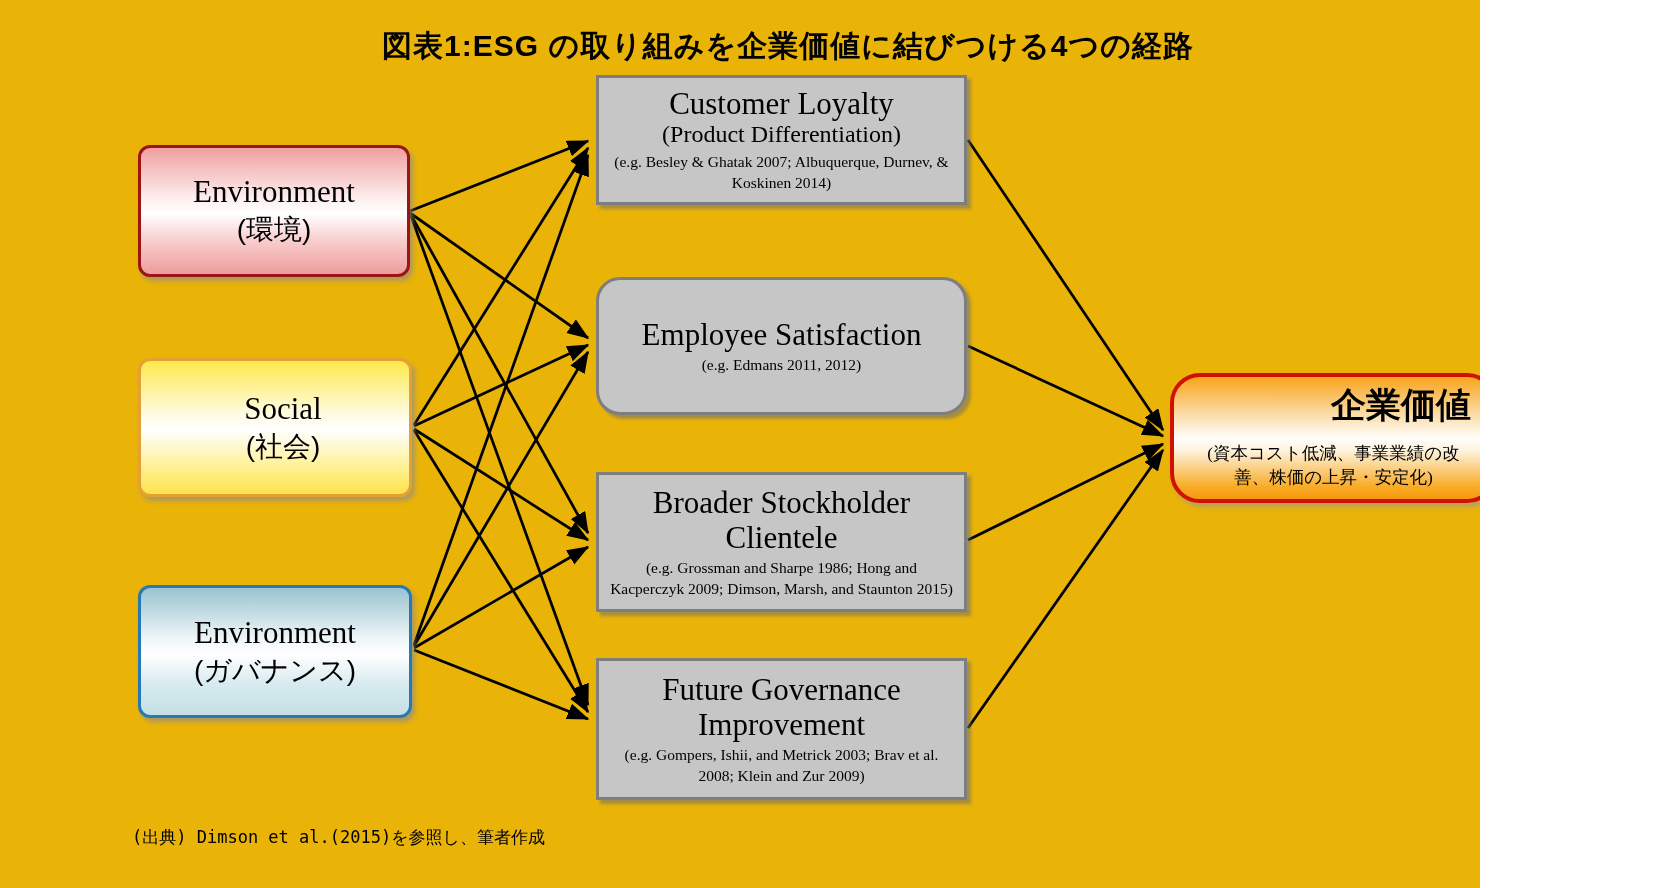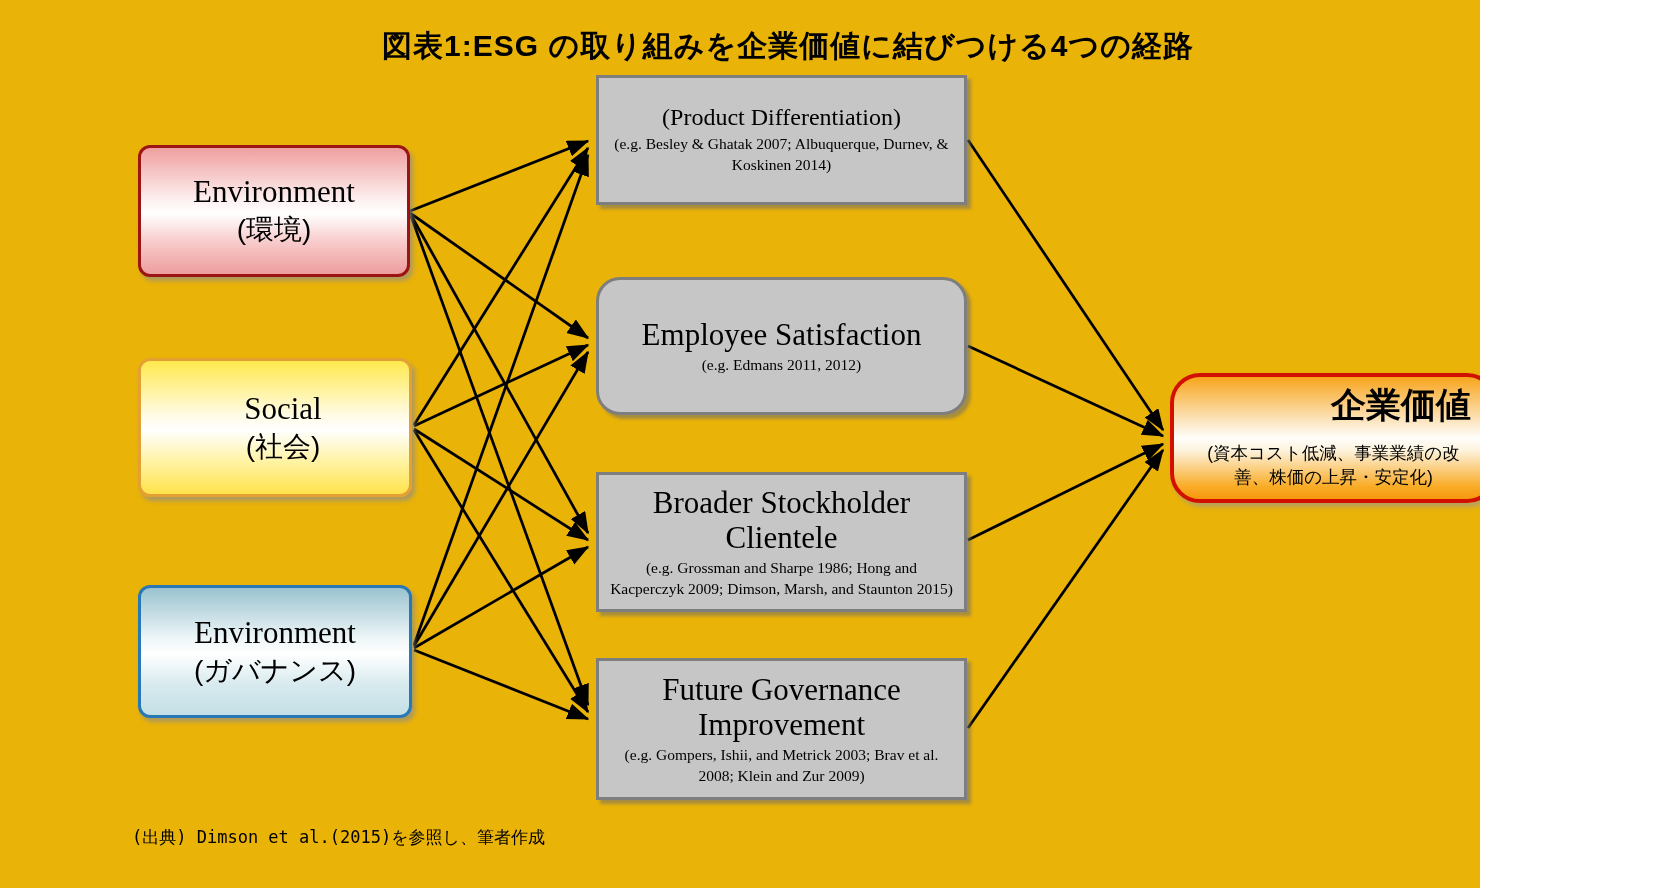--- a/index.html
+++ b/index.html
@@ -38,21 +38,21 @@
   #node-employee-satisfaction { left:596px; top:277px; width:371px; height:138px;border-radius:24px; }
   #node-broader-stockholder { left:596px; top:472px; width:371px; height:140px; }
   #node-future-governance { left:596px; top:658px; width:371px; height:142px; }
   
   #node-corporate-value { left:1170px; top:373px; width:327px; height:130px;
     border:4.5px solid #d11000; border-radius:30px;
     box-shadow:3px 4px 4px rgba(150,150,150,.6);
     background:linear-gradient(180deg,#f8a41c 0%,#fce9c8 38%,#fffefb 50%,#fdf3de 60%,#f9ab25 90%,#f6990f 100%);
     padding:0 22px;align-items:flex-end; }
   .outcome-title { font-size:35px; font-weight:bold; font-family:"Liberation Sans", sans-serif; line-height:1.1; }
-  .outcome-subtitle { font-size:17.5px; line-height:1.4; font-family:Liberation Sans, sans-serif; margin-top:16px; }
+  .outcome-subtitle { font-size:17.5px; line-height:1.4; font-family:Liberation Serif, serif; margin-top:16px; }
   #source-note { position:absolute; left:132px; top:826px; font-size:17px;
     font-family:"DejaVu Sans Mono","Liberation Mono",monospace; color:#000; }
   #arrows-layer { position:absolute; left:0; top:0; width:1680px; height:888px; pointer-events:none; }
   #arrows-layer line { stroke:#000; stroke-width:2.75; }
 </style>
 </head>
 <body>
 
 <div id="canvas">
 
@@ -93,20 +93,21 @@
   <div class="node esg-node" id="node-social">
     <div class="esg-en">Social</div>
     <div class="esg-ja">(社会)</div>
   </div>
   <div class="node esg-node" id="node-governance">
     <div class="esg-en">Environment</div>
     <div class="esg-ja">(ガバナンス)</div>
   </div>
 
   <div class="node channel-node" id="node-customer-loyalty">
+    <div class="channel-title">Customer Loyalty</div>
     <div class="channel-subtitle">(Product Differentiation)</div>
     <div class="channel-citation">(e.g. Besley &amp; Ghatak 2007; Albuquerque, Durnev, &amp; Koskinen 2014)</div>
   </div>
   <div class="node channel-node" id="node-employee-satisfaction">
     <div class="channel-title">Employee Satisfaction</div>
     <div class="channel-citation">(e.g. Edmans 2011, 2012)</div>
   </div>
   <div class="node channel-node" id="node-broader-stockholder">
     <div class="channel-title">Broader Stockholder Clientele</div>
     <div class="channel-citation">(e.g. Grossman and Sharpe 1986; Hong and Kacperczyk 2009; Dimson, Marsh, and Staunton 2015)</div>

